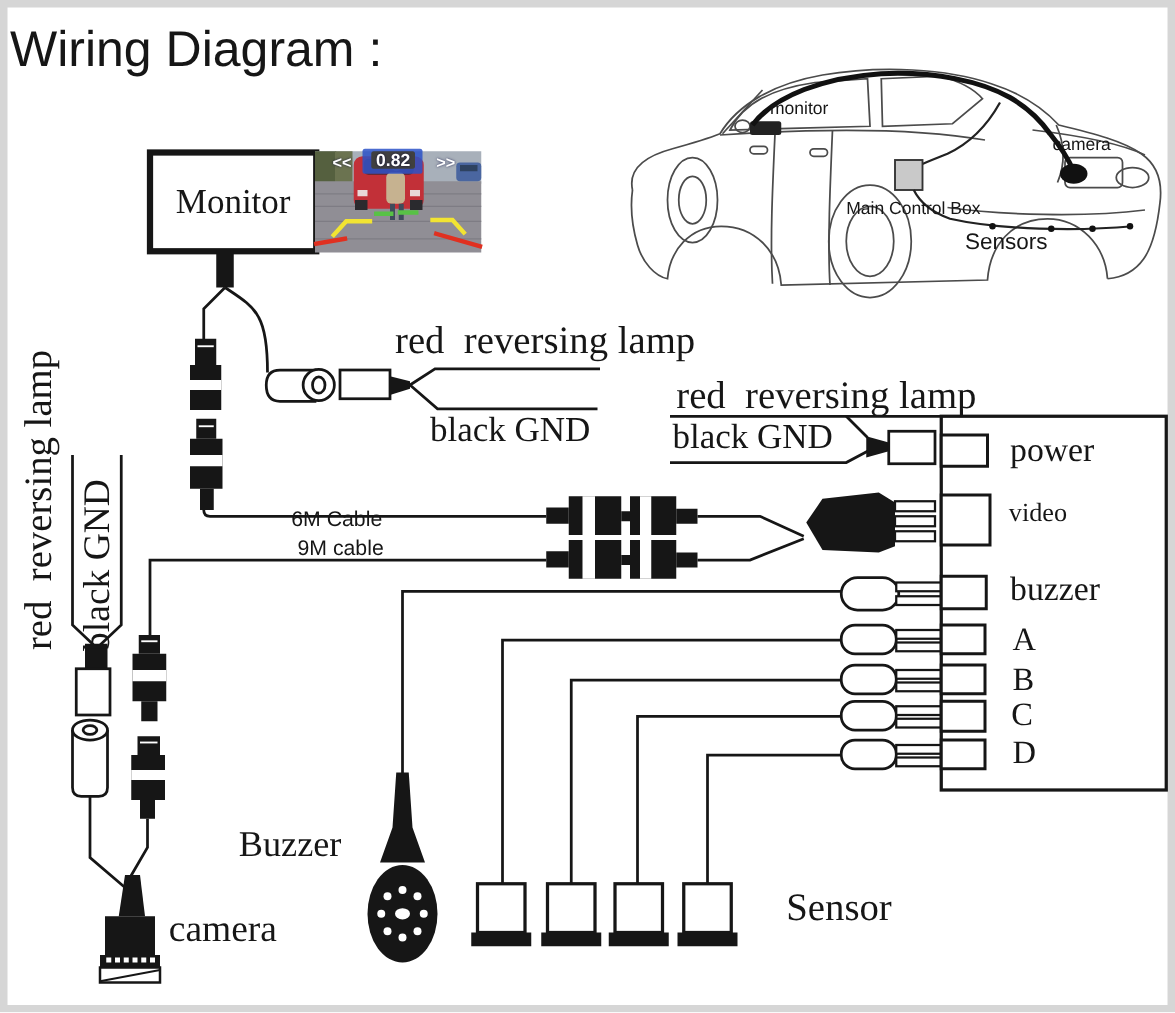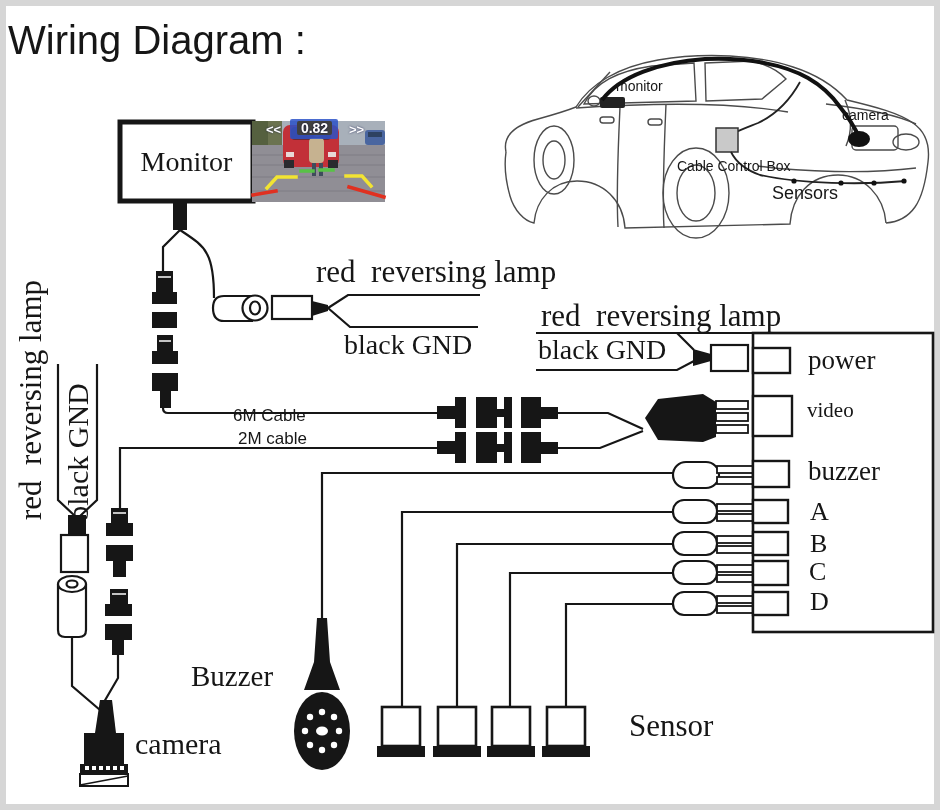--- a/index.html
+++ b/index.html
@@ -272,36 +272,36 @@
         <rect x="487" y="746" width="48" height="11"></rect>
         <rect x="542" y="746" width="48" height="11"></rect>
       </g>
     </g>
   </svg>
 
   <div class="lbl sans" style="left:8px;top:20px;font-size:40px;">Wiring Diagram :</div>
 
   <div class="lbl sans" style="left:616px;top:79px;font-size:14px;">monitor</div>
   <div class="lbl sans" style="left:842px;top:108px;font-size:14px;">camera</div>
-  <div class="lbl sans" style="left:677px;top:159px;font-size:14px;">Cable Control Box</div>
+  <div class="lbl sans" style="left:677px;top:159px;font-size:14px;">Main Control Box</div>
   <div class="lbl sans" style="left:772px;top:184px;font-size:18px;">Sensors</div>
 
   <div class="lbl serif center" style="left:120px;top:122px;width:133px;height:79px;font-size:28px;">Monitor</div>
   <div class="lbl screen-txt" style="left:266px;top:123px;font-size:13px;">&lt;&lt;</div>
   <div class="lbl screen-txt" id="distance-badge" style="left:297px;top:121px;width:35px;font-size:14px;">0.82</div>
   <div class="lbl screen-txt" style="left:349px;top:123px;font-size:13px;">&gt;&gt;</div>
 
   <div class="lbl serif" style="left:316px;top:256px;font-size:31px;">red  reversing lamp</div>
   <div class="lbl serif" style="left:344px;top:331px;font-size:28px;">black GND</div>
 
   <div class="lbl serif" style="left:541px;top:300px;font-size:31px;">red  reversing lamp</div>
   <div class="lbl serif" style="left:538px;top:336px;font-size:28px;">black GND</div>
 
   <div class="lbl sans" style="left:233px;top:395px;font-size:17px;margin-top:12px;">6M Cable</div>
-  <div class="lbl sans" style="left:238px;top:430px;font-size:17px;">2M cable</div>
+  <div class="lbl sans" style="left:238px;top:430px;font-size:17px;">9M cable</div>
 
   <div class="lbl serif vlabel" style="left:30px;top:400px;font-size:31px;">red  reversing lamp</div>
   <div class="lbl serif vlabel" style="left:78px;top:452px;font-size:30px;">black GND</div>
 
   <div class="lbl serif" style="left:808px;top:347px;font-size:27px;">power</div>
   <div class="lbl serif" style="left:807px;top:400px;font-size:21px;">video</div>
   <div class="lbl serif" style="left:808px;top:458px;font-size:27px;">buzzer</div>
   <div class="lbl serif" style="left:810px;top:499px;font-size:26px;">A</div>
   <div class="lbl serif" style="left:810px;top:531px;font-size:26px;">B</div>
   <div class="lbl serif" style="left:809px;top:559px;font-size:26px;">C</div>

